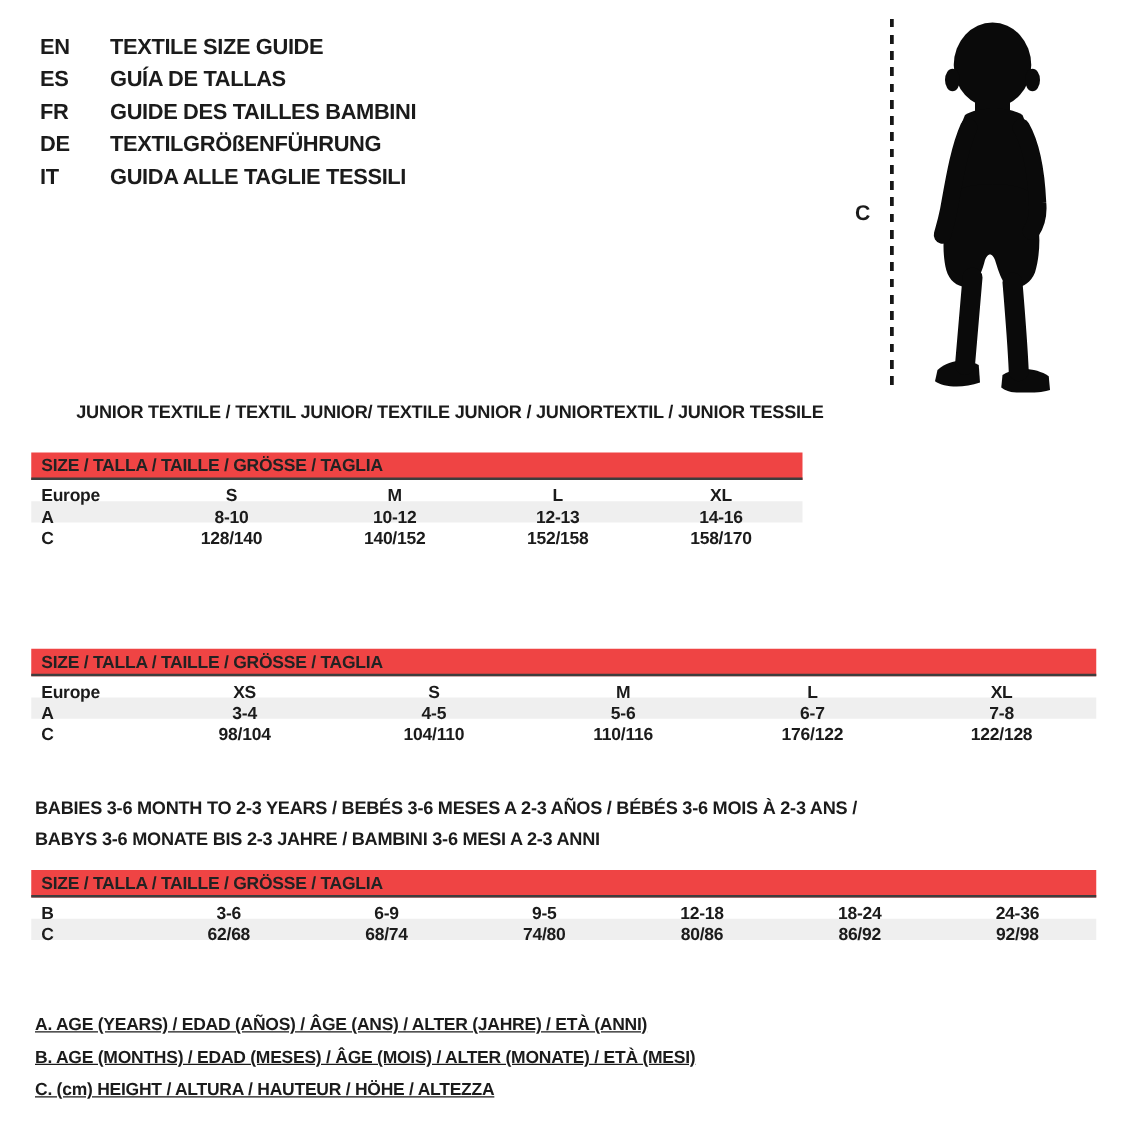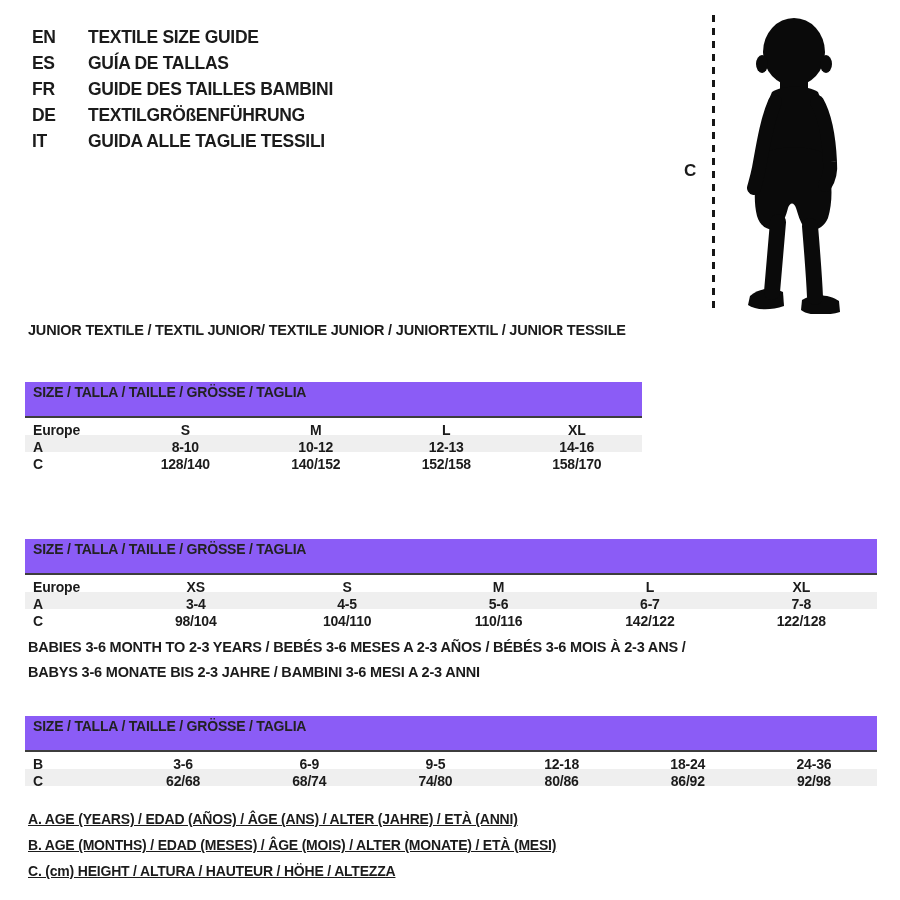--- a/index.html
+++ b/index.html
@@ -72,47 +72,46 @@
   }
   .title-sub {
     font-size: 10px;
     vertical-align: -3px;
   }
   .size-table {
     position: absolute;
     left: 25px;
   }
   .size-table .thead {
-    height: 36px;
+    height: 22px;
     line-height: 21px;
-    background: #8b5cf6;
+    background: #ef4444;
     border-bottom: 2px solid #3d3d3d;
     padding-left: 8px;
     font-size: 14px;
     font-weight: 700;
     letter-spacing: -0.2px;
     color: #222222;
-    margin-top: 20px;
   }
   .trow {
     display: grid;
     height: 17px;
     line-height: 25px;
     font-size: 14px;
     font-weight: 700;
     letter-spacing: -0.2px;
   }
   .cols-4 { grid-template-columns: 95px repeat(4, 1fr); }
   .cols-5 { grid-template-columns: 95px repeat(5, 1fr); }
   .cols-6 { grid-template-columns: 95px repeat(6, 1fr); }
   .trow.shaded { background: #efefef; }
   .row-label { padding-left: 8px; text-align: left; }
   .cell { text-align: center; }
 
-  #junior-title   { top: 322px; }
+  #junior-title   { top: 322px; margin-left: 33px; }
   #junior-table   { top: 362px; width: 617px; }
   #children-title { top: 480px; }
   #children-table { top: 519px; width: 852px; }
   #babies-title-1 { top: 639px; }
   #babies-title-2 { top: 664px; }
   #babies-table   { top: 696px; width: 852px; }
 
   
   .legend {
     position: absolute;
@@ -219,21 +218,21 @@
       <span class="cell">4-5</span>
       <span class="cell">5-6</span>
       <span class="cell">6-7</span>
       <span class="cell">7-8</span>
     </div>
     <div class="trow cols-5">
       <span class="row-label">C</span>
       <span class="cell">98/104</span>
       <span class="cell">104/110</span>
       <span class="cell">110/116</span>
-      <span class="cell">142/122</span>
+      <span class="cell">176/122</span>
       <span class="cell">122/128</span>
     </div>
   </div>
 
   <div class="section-title" id="babies-title-1">BABIES 3-6 MONTH TO 2-3 YEARS / BEBÉS 3-6 MESES A 2-3 AÑOS / BÉBÉS 3-6 MOIS À 2-3 ANS /</div>
   <div class="section-title" id="babies-title-2">BABYS 3-6 MONATE BIS 2-3 JAHRE / BAMBINI 3-6 MESI A 2-3 ANNI</div>
   <div class="size-table" id="babies-table">
     <div class="thead">SIZE / TALLA / TAILLE / GRÖSSE / TAGLIA</div>
     <div class="trow cols-6">
       <span class="row-label">B</span>

